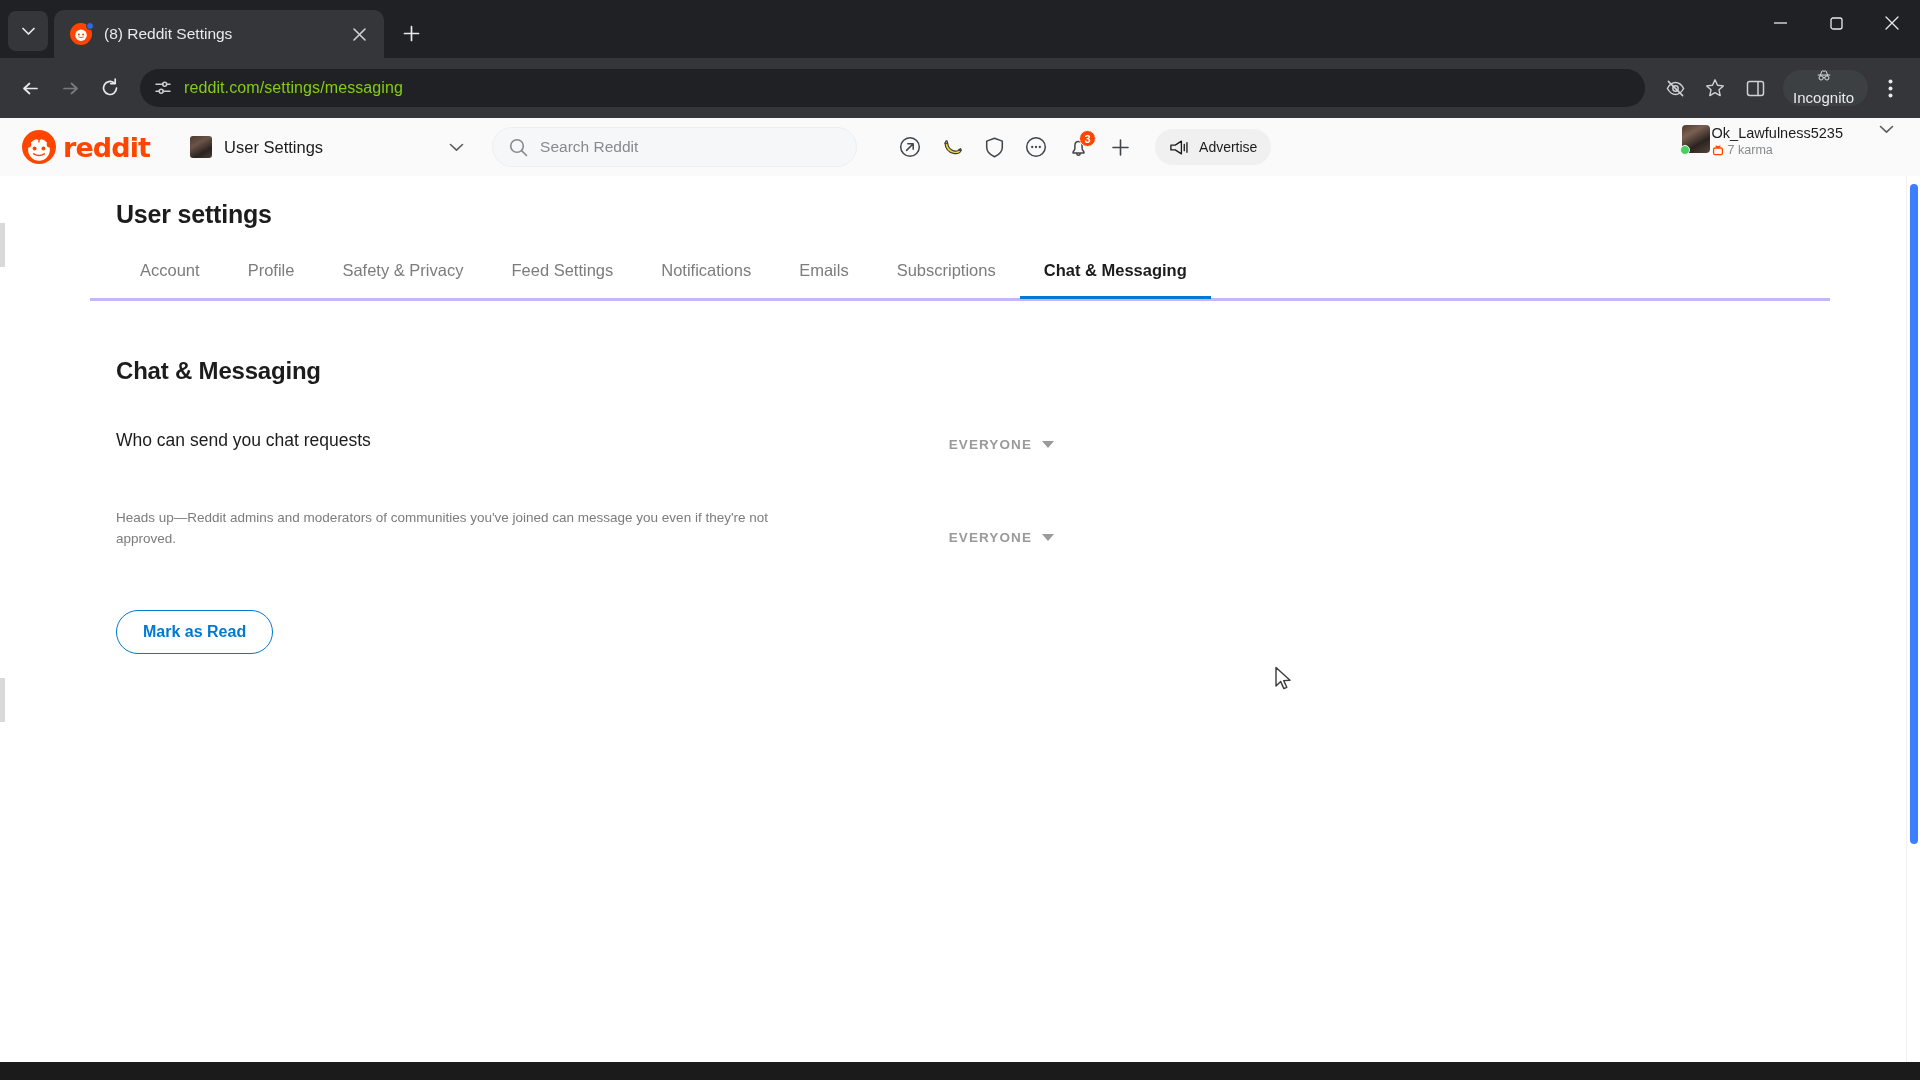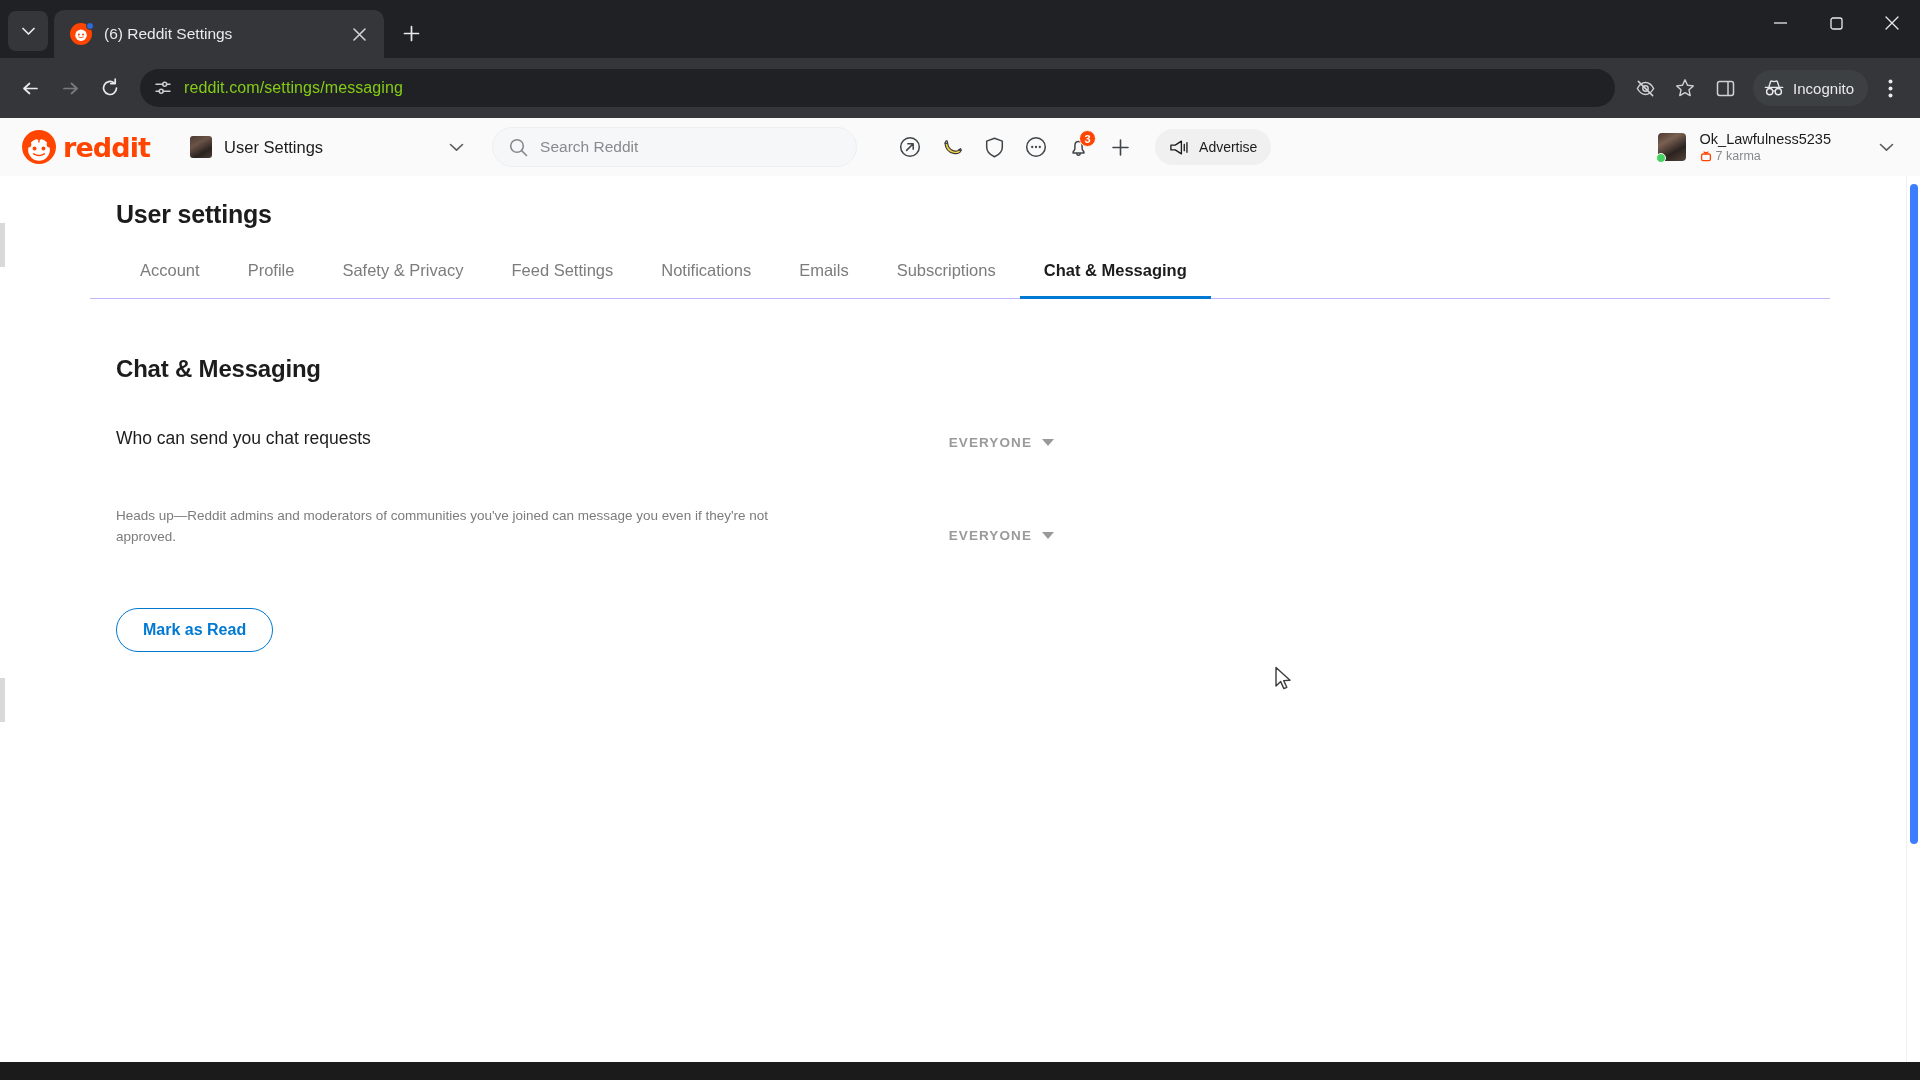--- a/index.html
+++ b/index.html
@@ -63,21 +63,21 @@
 
   .omnibox {
     flex:1; height:38px; background:#202124; border-radius:20px;
     display:flex; align-items:center; padding:0 14px; margin:0 8px; gap:12px; cursor:text;
   }
   .omni-url { color:#84cc16; font-size:16px; letter-spacing:0.1px; }
 
   .incognito-pill {
     display:flex; align-items:center; gap:8px; height:36px;
     border-radius:18px; padding:0 14px 0 10px; background:#3c4043;
-    margin-left:6px; cursor:pointer;
+    margin-left:6px; cursor:pointer;flex-direction:column;
   }
   .incognito-pill span { color:#e8eaed; font-size:15px; }
 
   
   .viewport { flex:1; background:#ffffff; position:relative; overflow:hidden; }
 
   
   .rd-header {
     height:58px; background:#fafafa; display:flex; align-items:center;
     padding:0 20px 0 22px; position:relative; z-index:5;
@@ -119,21 +119,21 @@
     padding:0 4px; border:1.5px solid #fafafa;
   }
 
   .rd-advertise {
     display:flex; align-items:center; gap:9px; height:36px; padding:0 14px;
     border-radius:18px; background:#f0f0f0; cursor:pointer; margin-left:16px; flex:0 0 auto;
   }
   .rd-advertise span { font-size:14px; color:#1c1c1c; font-weight:500; }
 
   .rd-user {
-    display:flex; align-items:center; gap:14px; margin-left:auto;
+    display:flex; align-items:flex-start; gap:2px; margin-left:auto;
     height:44px; padding:0 6px 0 8px; border-radius:4px; cursor:pointer;
   }
   .rd-user-av {
     width:28px; height:28px; border-radius:4px; position:relative; flex:0 0 auto;
     background:linear-gradient(150deg,#4a3a32 0%,#7a6052 30%,#2b2320 65%,#564539 100%);
   }
   .rd-user-online {
     position:absolute; bottom:-2px; left:-2px; width:10px; height:10px;
     border-radius:50%; background:#46d160; border:1.5px solid #fafafa;
   }
@@ -145,21 +145,21 @@
   .page-scroll { position:absolute; top:58px; left:0; right:0; bottom:0; background:#fff; overflow:hidden; }
   .page-inner { padding:24px 0 0 0; }
 
   .settings-title {
     font-size:25px; font-weight:bold; color:#1c1c1c;
     padding-left:116px; letter-spacing:-0.2px;
   }
 
   .tabs-row {
     display:flex; align-items:flex-end; gap:0;
-    border-bottom:1px solid #c4b5fd; margin:32px 90px 0 90px; padding-left:26px;
+    border-bottom:3px solid #c4b5fd; margin:32px 90px 0 90px; padding-left:26px;
   }
   .tab-item {
     font-size:16.5px; font-weight:500; color:#7c7c7c; padding:0 24px 16px 24px;
     cursor:pointer; white-space:nowrap; border-bottom:3px solid transparent;
     margin-bottom:-1px;
   }
   .tab-item.active { color:#1c1c1c; font-weight:bold; border-bottom-color:#0079d3; }
 
   .content { padding:0 0 0 116px; max-width:1060px; }
   .section-title {
@@ -229,21 +229,21 @@
         <div class="rd-circle">
           <svg width="16" height="16" viewBox="0 0 20 20">
             <circle cx="10" cy="11.5" r="7.2" fill="#fff"></circle>
             <circle cx="7.4" cy="10.6" r="1.25" fill="#ff4500"></circle>
             <circle cx="12.6" cy="10.6" r="1.25" fill="#ff4500"></circle>
             <path d="M7 13.8 Q10 15.8 13 13.8" stroke="#ff4500" stroke-width="1.1" fill="none" stroke-linecap="round"></path>
           </svg>
         </div>
         <div class="rd-dot"></div>
       </div>
-      <div class="tab-title">(6) Reddit Settings</div>
+      <div class="tab-title">(8) Reddit Settings</div>
       <div class="tab-close">
         <svg width="13" height="13" viewBox="0 0 13 13">
           <path d="M1 1 L12 12 M12 1 L1 12" stroke="#cfd2d5" stroke-width="1.6" stroke-linecap="round"></path>
         </svg>
       </div>
     </div>
 
     <div class="newtab">
       <svg width="17" height="17" viewBox="0 0 17 17">
         <path d="M8.5 1.5 V15.5 M1.5 8.5 H15.5" stroke="#e8eaed" stroke-width="1.7" stroke-linecap="round"></path>

